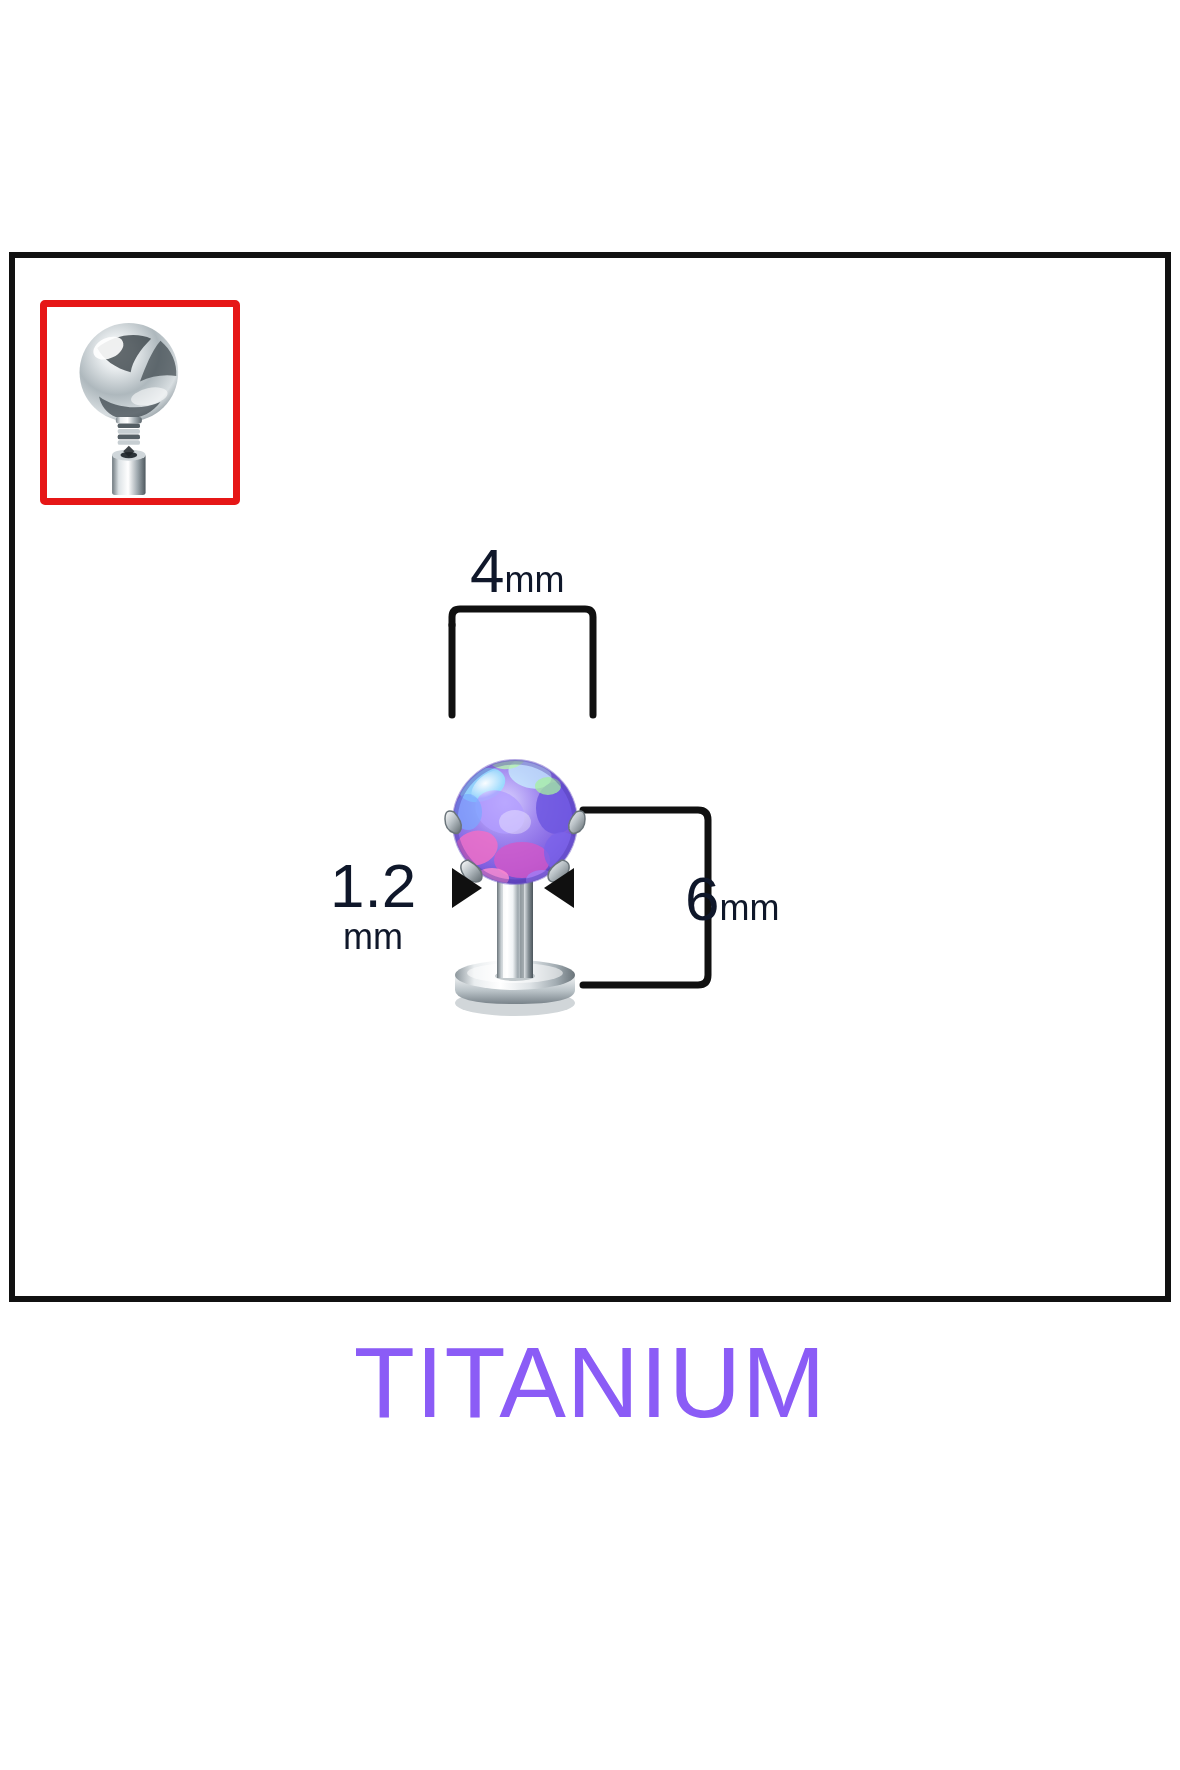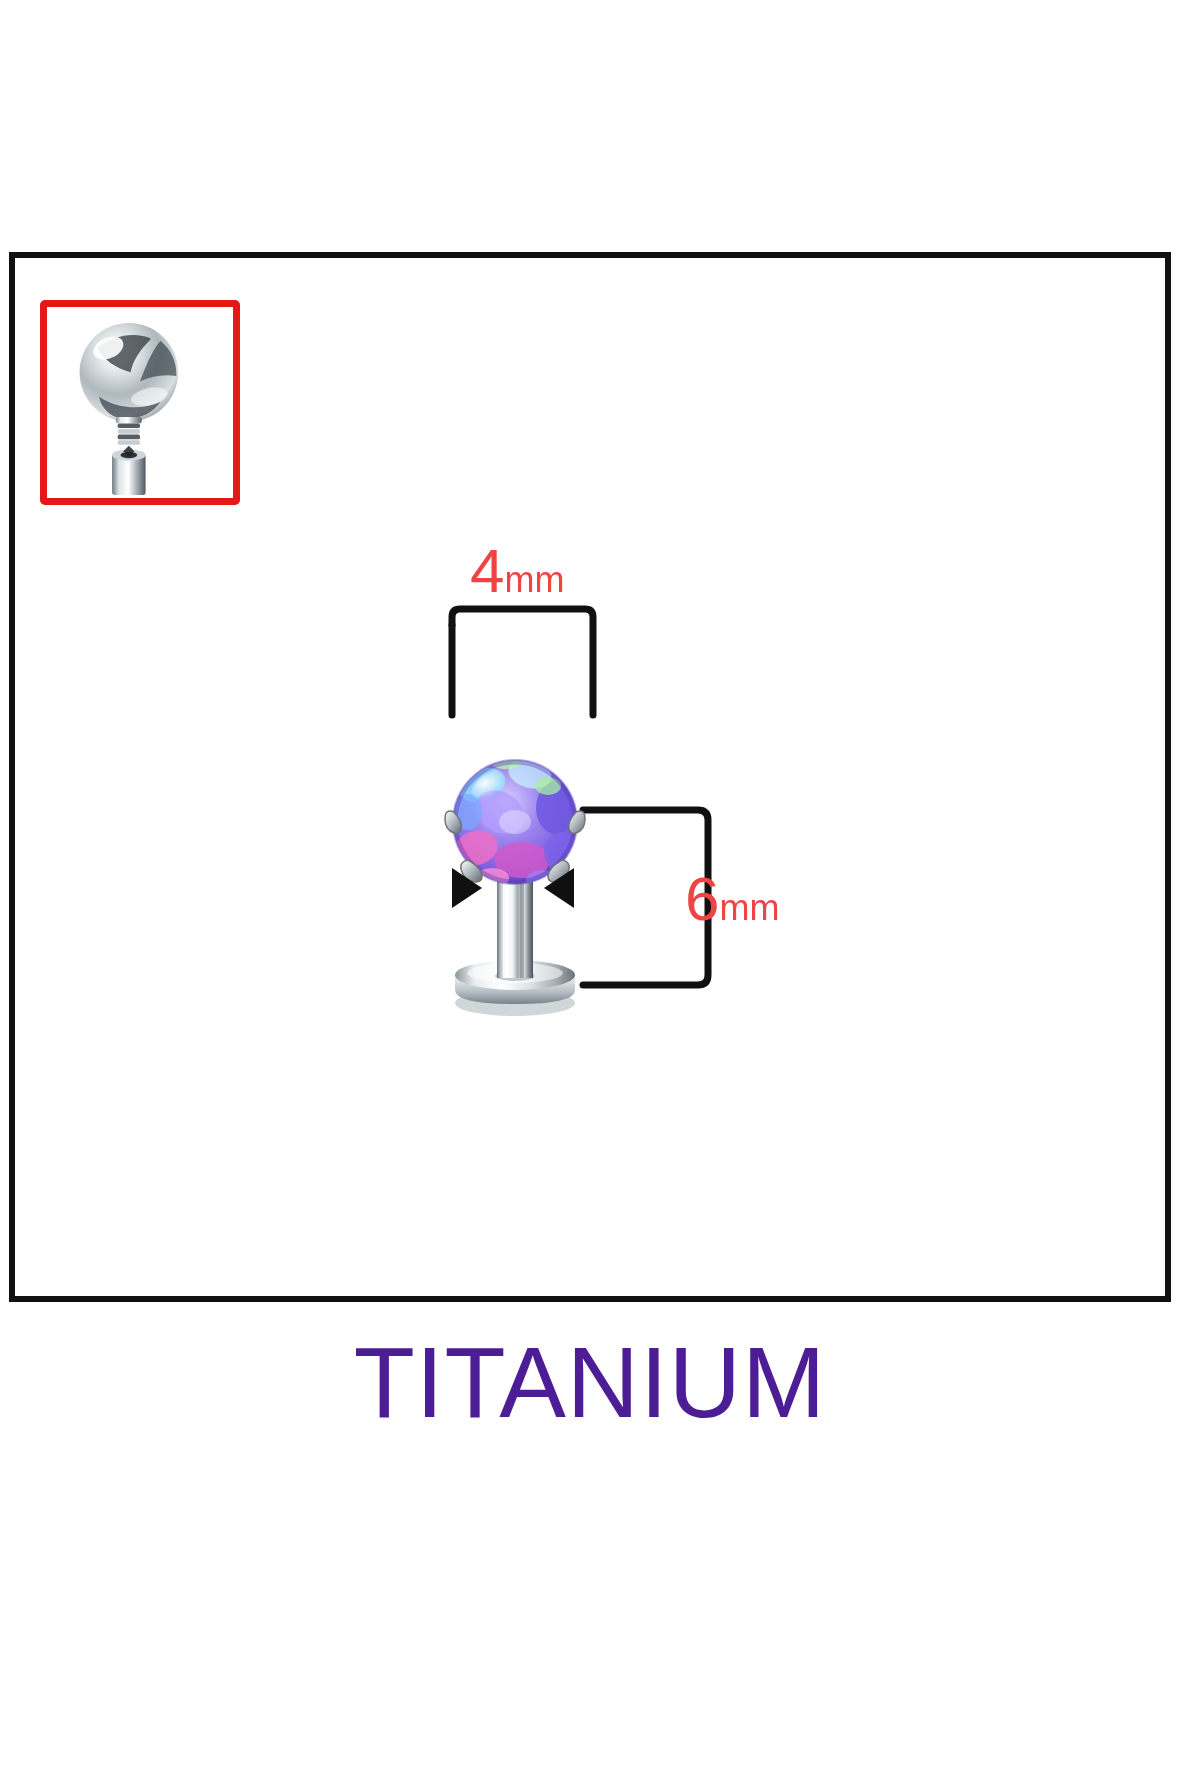--- a/index.html
+++ b/index.html
@@ -52,21 +52,21 @@
     position: absolute;
     left: 300px;
     top: 520px;
     width: 600px;
     height: 560px;
   }
 
   
   .dim-label {
     position: absolute;
-    color: #ef4444;
+    color: #0f172a;
     font-family: "Liberation Sans", sans-serif;
     line-height: 1;
     white-space: nowrap;
     font-weight: 400;
   }
   #label-4mm {
     left: 170px;
     top: 20px;
     font-size: 62px;
   }
@@ -115,21 +115,21 @@
 
   
   #brand-caption {
     position: absolute;
     left: 0;
     top: 1325px;
     width: 1180px;
     text-align: center;
     font-size: 100px;
     letter-spacing: 1px;
-    color: #4c1d95;
+    color: #8b5cf6;
     font-family: "Liberation Sans", sans-serif;
     font-weight: 400;
   }
 </style>
 </head>
 <body>
 
 <div id="product-frame"></div>
 
 <div id="inset-box">
@@ -180,20 +180,23 @@
 </div>
 
 <div id="jewel-stage">
 
   
   <div class="dim-label" id="label-4mm">
     <span>4</span><span class="unit">mm</span>
   </div>
 
   
+  <div class="dim-label" id="label-12mm">
+    <span>1.2</span><span class="unit">mm</span>
+  </div>
 
   
   <div class="dim-label" id="label-6mm">
     <span>6</span><span class="unit">mm</span>
   </div>
 
   
   <div class="arrow" id="arrow-left"></div>
   <div class="arrow" id="arrow-right"></div>
 

